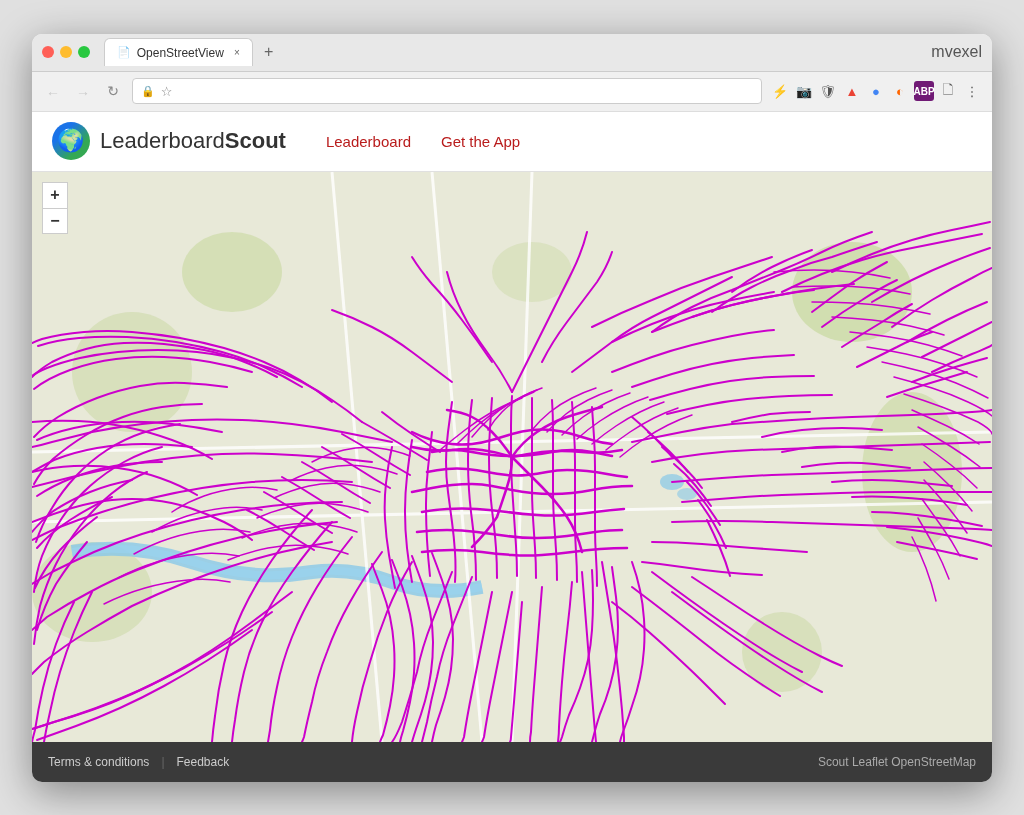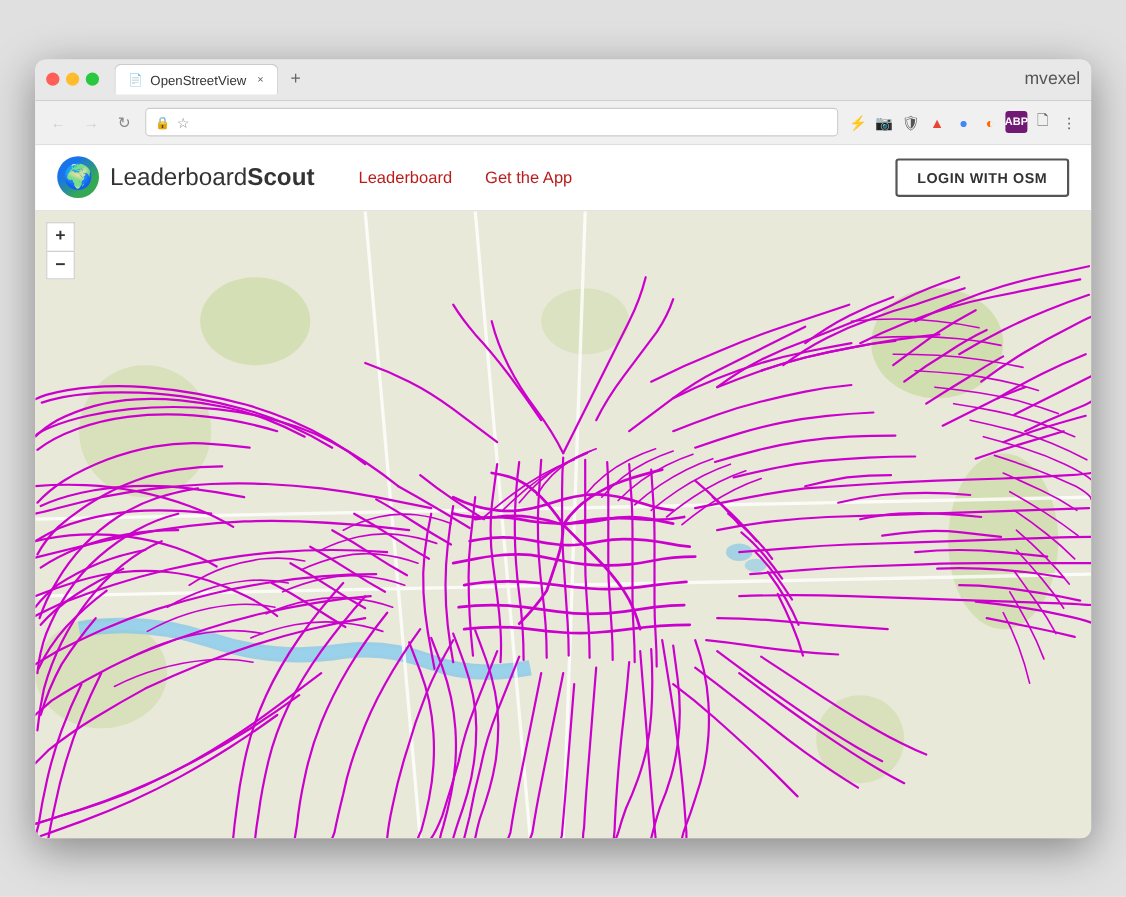--- a/index.html
+++ b/index.html
@@ -303,21 +303,20 @@
         <span>🌍</span>
       </div>
       <span class="logo-title">
         <span>Leaderboard</span><strong>Scout</strong>
       </span>
     </div>
     <nav class="app-nav">
       <a class="nav-link">Leaderboard</a>
       <a class="nav-link">Get the App</a>
     </nav>
-    <button class="app-login-btn">LOGIN WITH OSM</button>
   </div>
 
   <div class="map-container">
     <svg class="map-canvas" viewBox="0 0 960 570" xmlns="http://www.w3.org/2000/svg">
 
       <rect width="960" height="570" fill="#e8e9d8"></rect>
 
       <ellipse cx="820" cy="120" rx="60" ry="50" fill="#c8d8a0" opacity="0.7"></ellipse>
       <ellipse cx="880" cy="300" rx="50" ry="80" fill="#c8d8a0" opacity="0.6"></ellipse>
       <ellipse cx="750" cy="480" rx="40" ry="40" fill="#c8d8a0" opacity="0.5"></ellipse>
@@ -544,13 +543,21 @@
       </g>
     </svg>
 
     
     <div class="map-zoom-controls">
       <div class="zoom-btn">+</div>
       <div class="zoom-btn">−</div>
     </div>
   </div>
 
+  <div class="app-footer">
+    <div class="footer-links">
+      <span class="footer-link">Terms &amp; conditions</span>
+      <span class="footer-sep">|</span>
+      <span class="footer-link">Feedback</span>
+    </div>
+    <div class="footer-right">Scout   Leaflet   OpenStreetMap</div>
+  </div>
 </div>
 
 </body></html>

